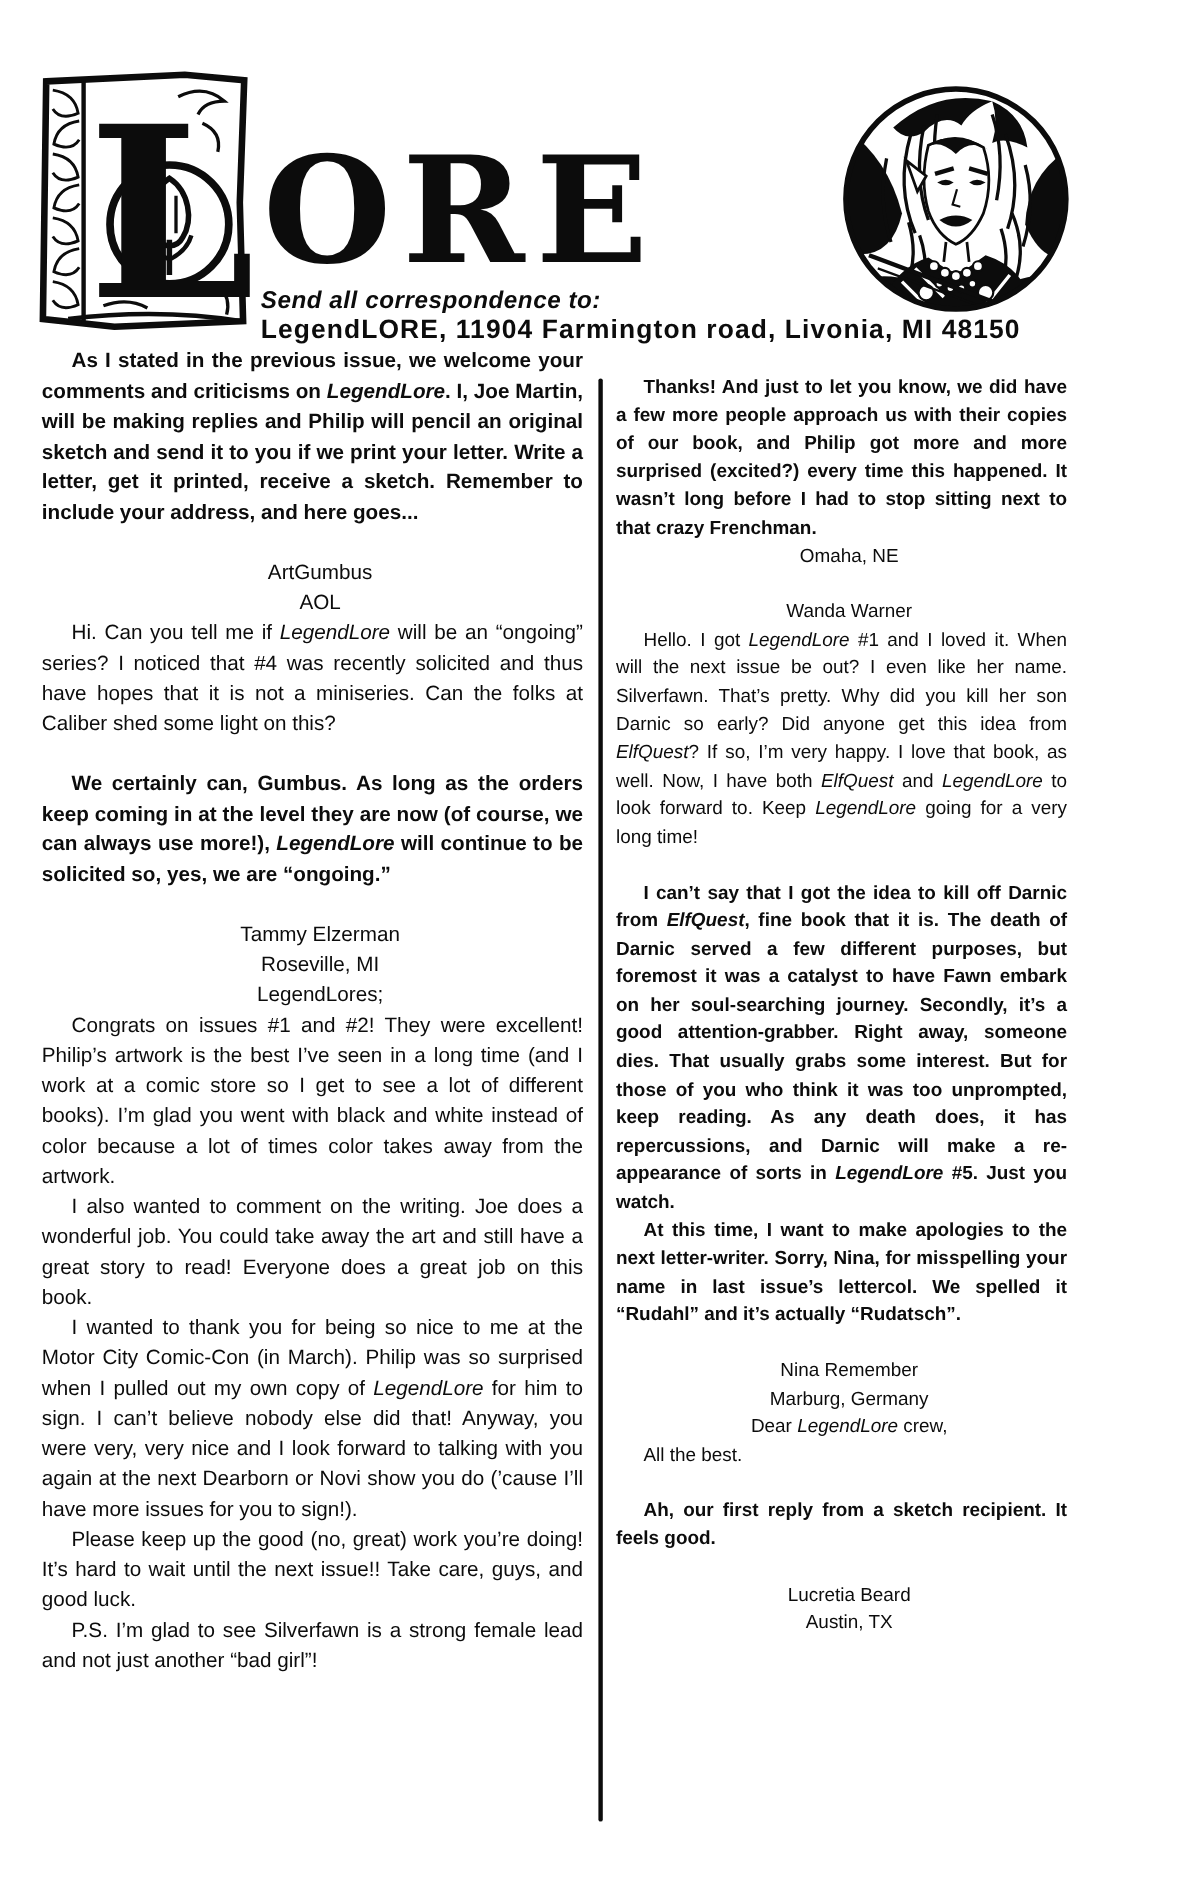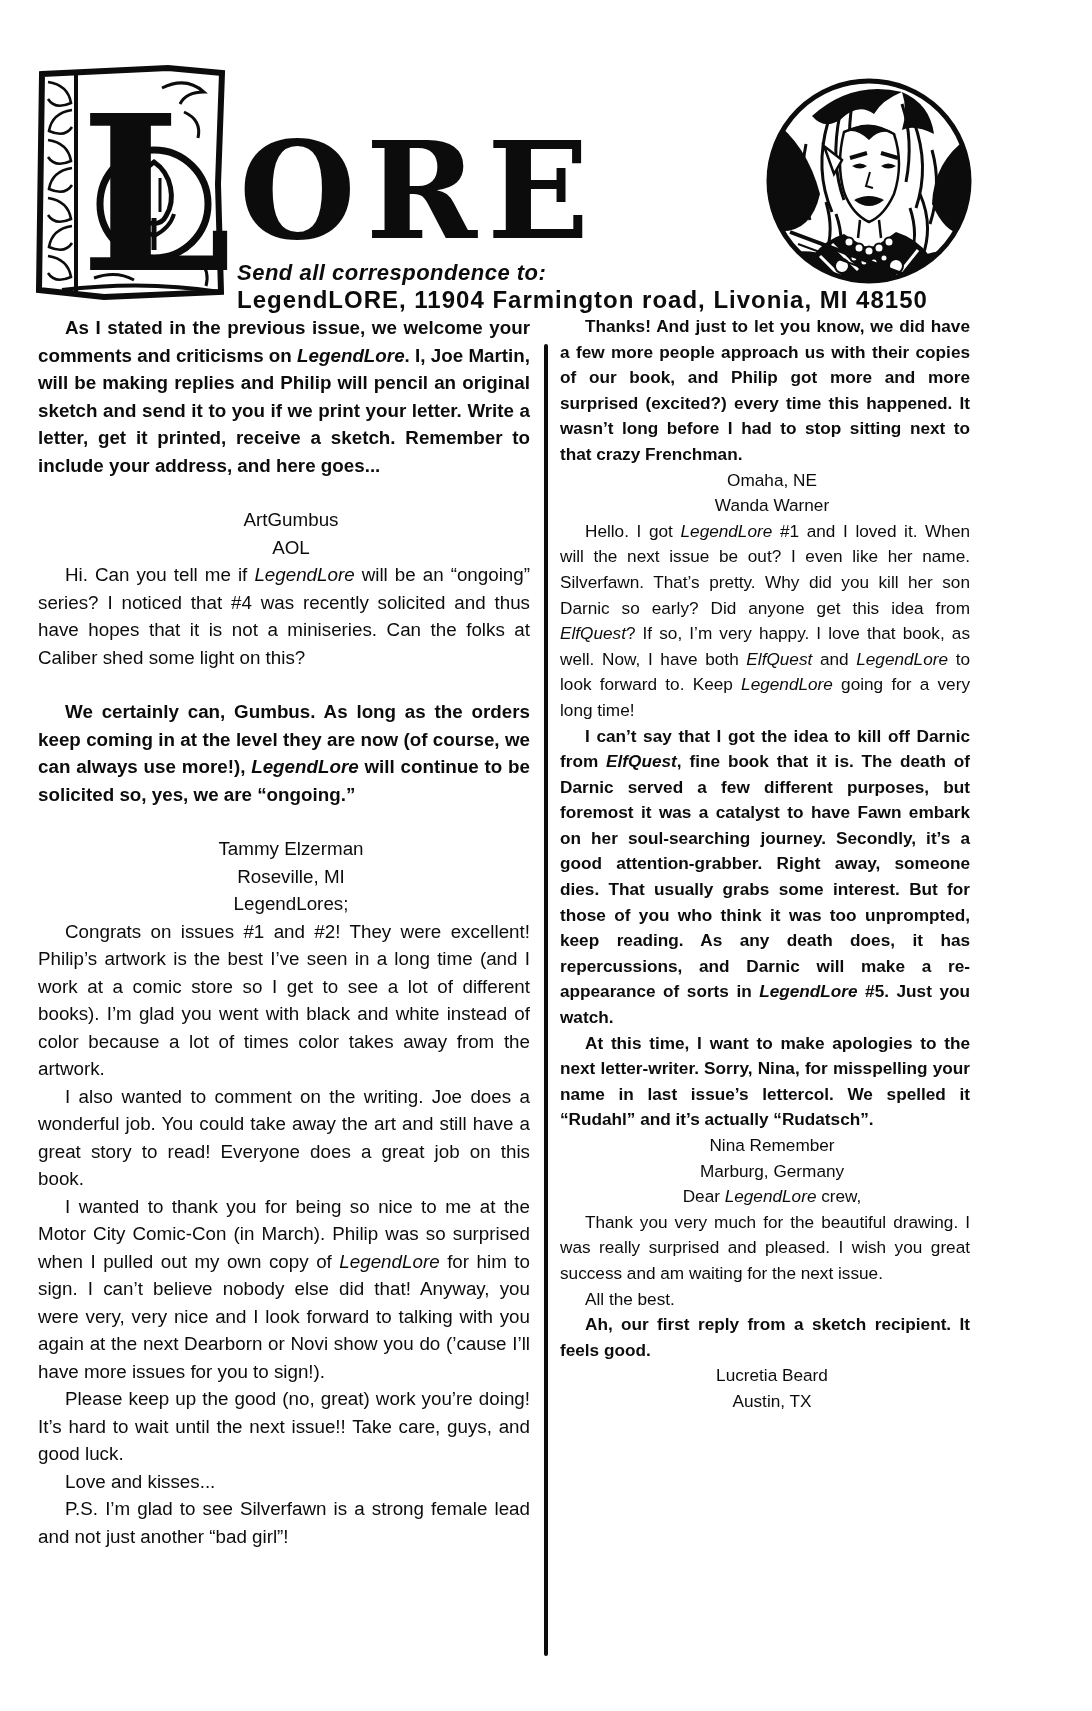--- a/index.html
+++ b/index.html
@@ -42,21 +42,21 @@
   }
   .para{margin:0;}
   .col-left .para{font-size:18.8px;line-height:27.5px;}
   .col-right .para{font-size:17.2px;line-height:25.6px;}
   .para.body{text-align:justify;}
   .col-left .para.body{text-indent:27px;}
   .col-right .para.body{text-indent:25px;}
   .para.addr{text-align:center;padding-left:14px;}
   .para.bold{font-weight:bold;}
   .col-left .para.gap{margin-top:27px;}
-  .col-right .para.gap{}
+  .col-right .para.gap{margin-top:25px;}
   .it{font-style:italic;}
 </style>
 </head>
 <body>
 
 <div class="page">
 
   <svg class="woodcut" viewBox="0 0 194 236">
 
     <path d="M8 10 L134 4 L188 9 L184 120 L187 228 L70 233 L5 226 Z" fill="#ffffff" stroke="#0c0c0c" stroke-width="6"></path>
@@ -179,35 +179,33 @@
         <p class="para addr"><span>AOL</span></p>
         <p class="para body"><span>Hi. Can you tell me if </span><span class="it">LegendLore</span><span> will be an “ongoing” series? I noticed that #4 was recently solicited and thus have hopes that it is not a miniseries. Can the folks at Caliber shed some light on this?</span></p>
         <p class="para body bold gap"><span>We certainly can, Gumbus. As long as the orders keep coming in at the level they are now (of course, we can always use more!), </span><span class="it">LegendLore</span><span> will continue to be solicited so, yes, we are “ongoing.”</span></p>
         <p class="para addr gap"><span>Tammy Elzerman</span></p>
         <p class="para addr"><span>Roseville, MI</span></p>
         <p class="para addr"><span>LegendLores;</span></p>
         <p class="para body"><span>Congrats on issues #1 and #2! They were excellent! Philip’s artwork is the best I’ve seen in a long time (and I work at a comic store so I get to see a lot of different books). I’m glad you went with black and white instead of color because a lot of times color takes away from the artwork.</span></p>
         <p class="para body"><span>I also wanted to comment on the writing. Joe does a wonderful job. You could take away the art and still have a great story to read! Everyone does a great job on this book.</span></p>
         <p class="para body"><span>I wanted to thank you for being so nice to me at the Motor City Comic-Con (in March). Philip was so surprised when I pulled out my own copy of </span><span class="it">LegendLore</span><span> for him to sign. I can’t believe nobody else did that! Anyway, you were very, very nice and I look forward to talking with you again at the next Dearborn or Novi show you do (’cause I’ll have more issues for you to sign!).</span></p>
         <p class="para body"><span>Please keep up the good (no, great) work you’re doing! It’s hard to wait until the next issue!! Take care, guys, and good luck.</span></p>
-        <p class="para body"><span>Love and kisses...</span></p>
         <p class="para body"><span>P.S. I’m glad to see Silverfawn is a strong female lead and not just another “bad girl”!</span></p>
       </div>
     <div class="rule"></div>
     <div class="col col-right">
         <p class="para body bold gap"><span>Thanks! And just to let you know, we did have a few more people approach us with their copies of our book, and Philip got more and more surprised (excited?) every time this happened. It wasn’t long before I had to stop sitting next to that crazy Frenchman.</span></p>
         <p class="para addr"><span>Omaha, NE</span></p>
         <p class="para addr gap"><span>Wanda Warner</span></p>
         <p class="para body"><span>Hello. I got </span><span class="it">LegendLore</span><span> #1 and I loved it. When will the next issue be out? I even like her name. Silverfawn. That’s pretty. Why did you kill her son Darnic so early? Did anyone get this idea from </span><span class="it">ElfQuest</span><span>? If so, I’m very happy. I love that book, as well. Now, I have both </span><span class="it">ElfQuest</span><span> and </span><span class="it">LegendLore</span><span> to look forward to. Keep </span><span class="it">LegendLore</span><span> going for a very long time!</span></p>
         <p class="para body bold gap"><span>I can’t say that I got the idea to kill off Darnic from </span><span class="it">ElfQuest</span><span>, fine book that it is. The death of Darnic served a few different purposes, but foremost it was a catalyst to have Fawn embark on her soul-searching journey. Secondly, it’s a good attention-grabber. Right away, someone dies. That usually grabs some interest. But for those of you who think it was too unprompted, keep reading. As any death does, it has repercussions, and Darnic will make a re-appearance of sorts in </span><span class="it">LegendLore</span><span> #5. Just you watch.</span></p>
         <p class="para body bold"><span>At this time, I want to make apologies to the next letter-writer. Sorry, Nina, for misspelling your name in last issue’s lettercol. We spelled it “Rudahl” and it’s actually “Rudatsch”.</span></p>
         <p class="para addr gap"><span>Nina Remember</span></p>
         <p class="para addr"><span>Marburg, Germany</span></p>
         <p class="para addr"><span>Dear </span><span class="it">LegendLore</span><span> crew,</span></p>
-        <p class="para body"><span>Thank you very much for the beautiful drawing. I was really surprised and pleased. I wish you great success and am waiting for the next issue.</span></p>
         <p class="para body"><span>All the best.</span></p>
         <p class="para body bold gap"><span>Ah, our first reply from a sketch recipient. It feels good.</span></p>
         <p class="para addr gap"><span>Lucretia Beard</span></p>
         <p class="para addr"><span>Austin, TX</span></p>
       </div>
   </div>
 
 </div>
 
 </body></html>

